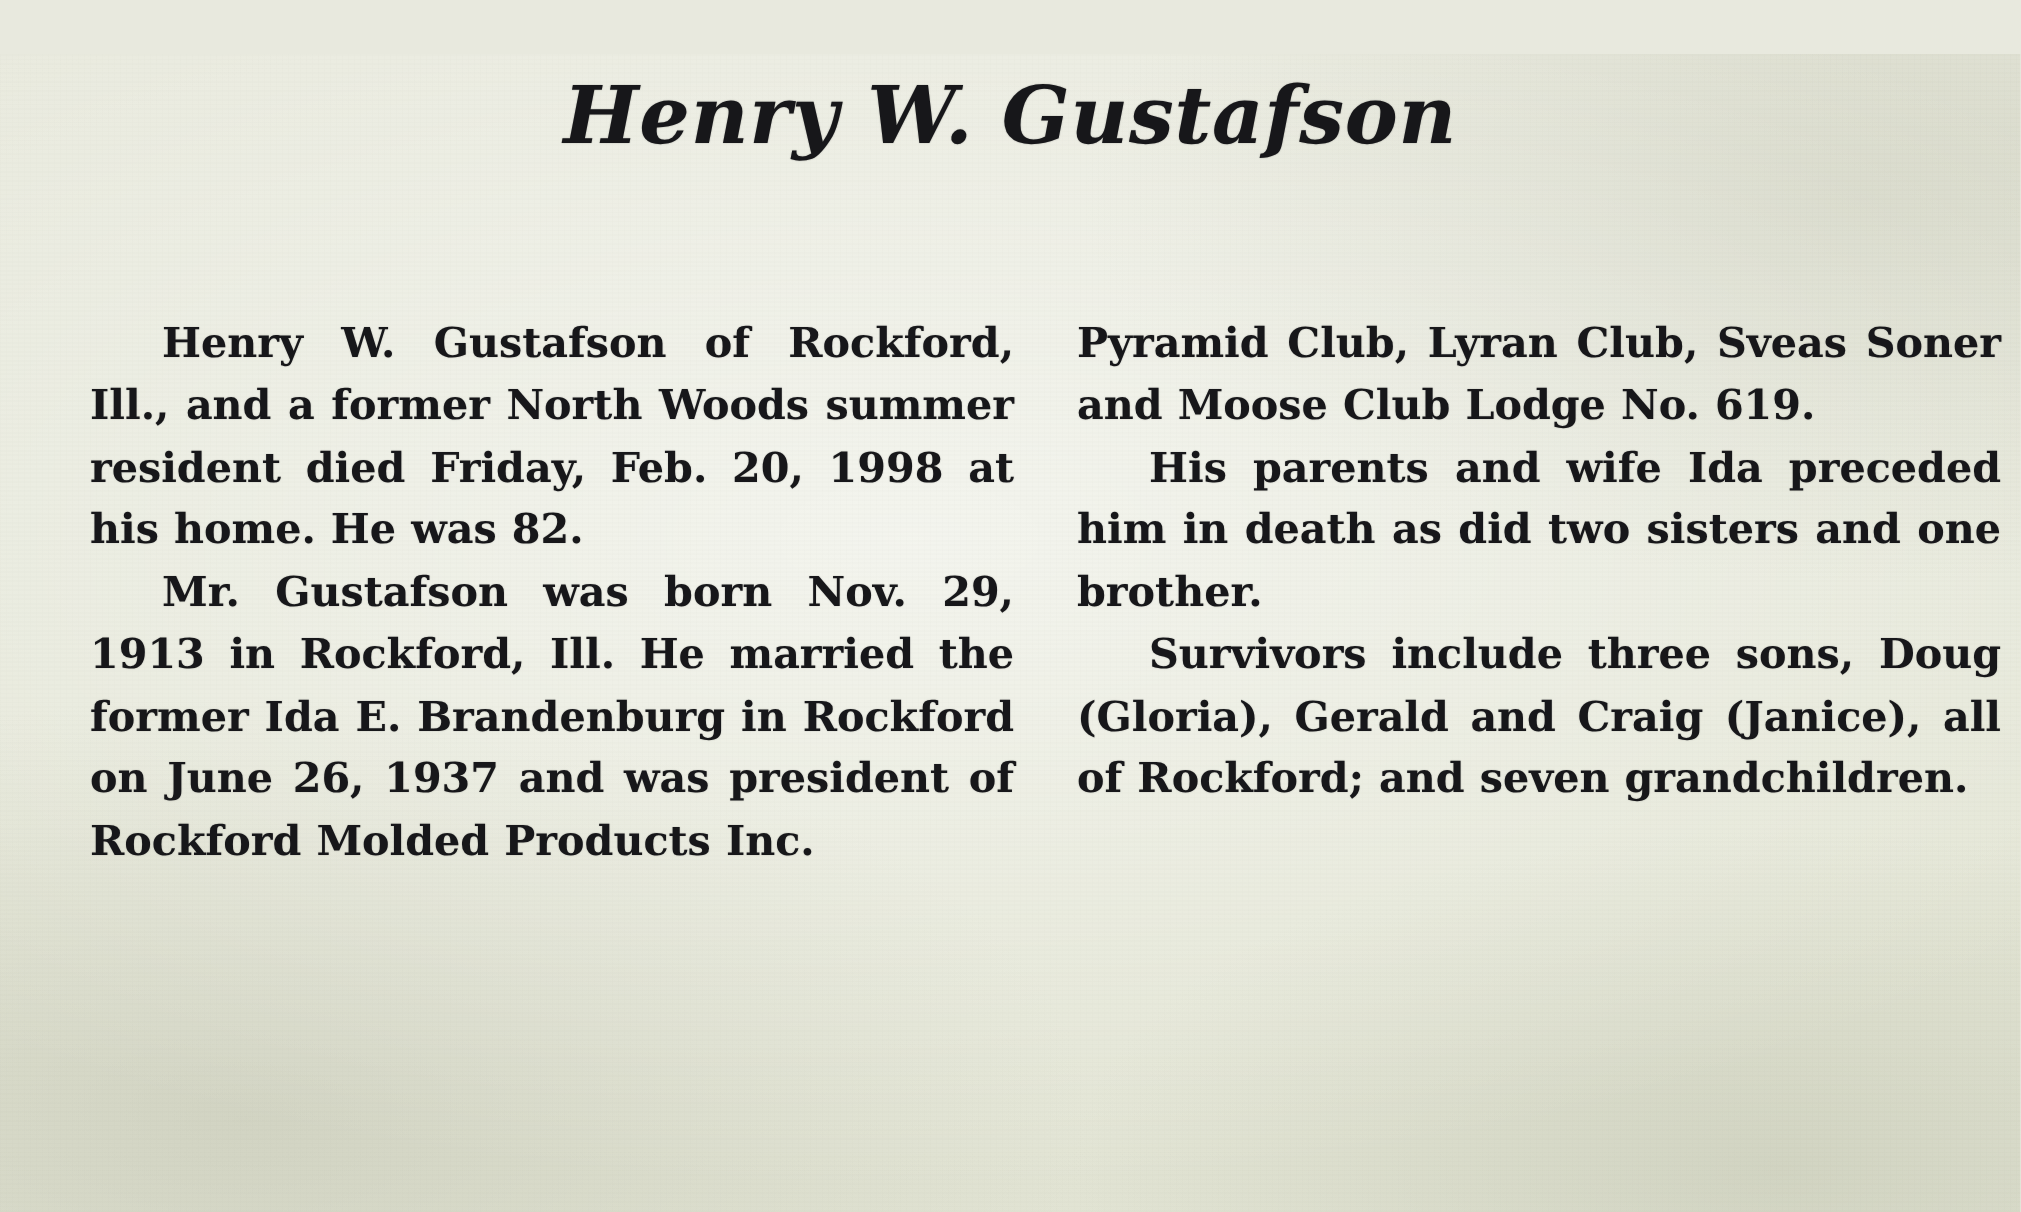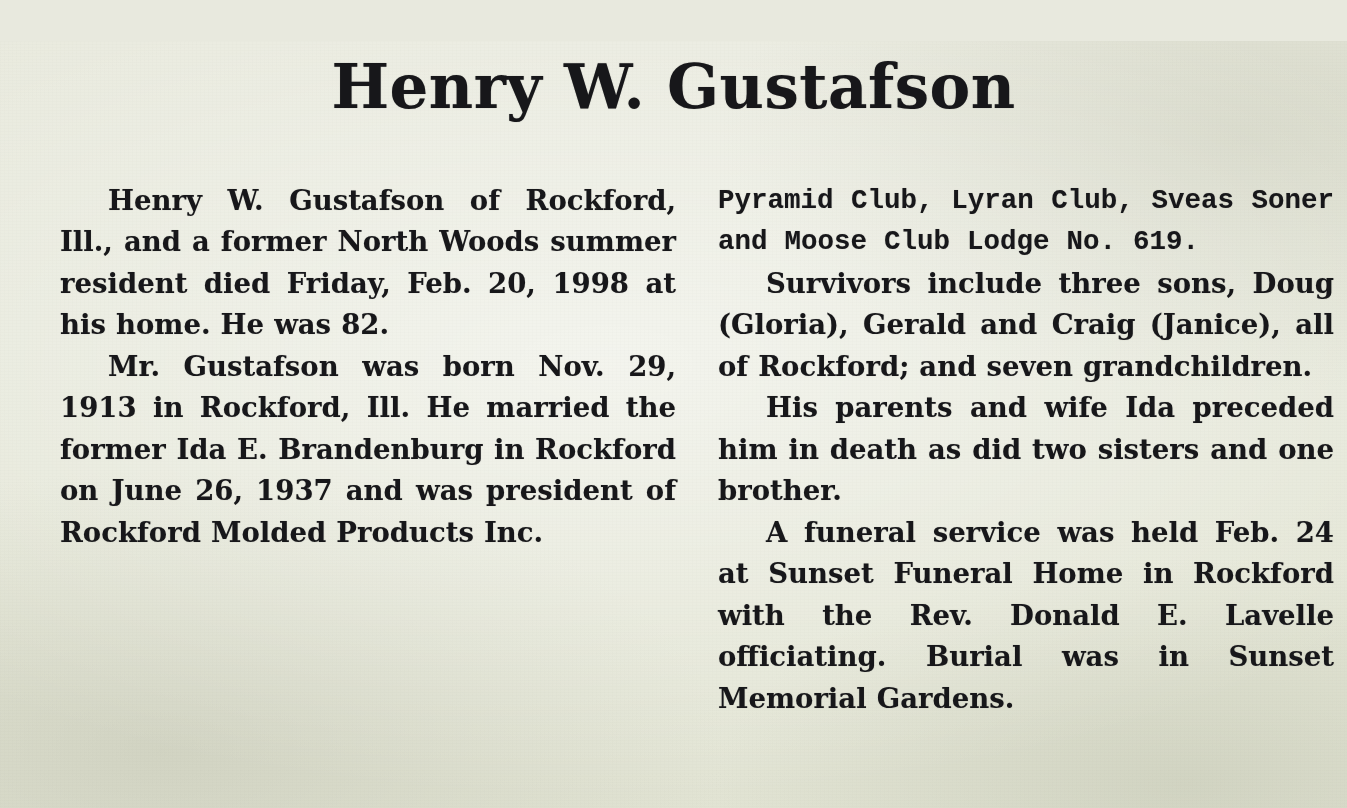--- a/index.html
+++ b/index.html
@@ -33,54 +33,55 @@
     opacity: .35;
     background-image:
       repeating-linear-gradient(0deg, rgba(120,122,105,0.05) 0px, rgba(120,122,105,0.05) 1px, rgba(255,255,255,0) 1px, rgba(255,255,255,0) 3px),
       repeating-linear-gradient(90deg, rgba(120,122,105,0.04) 0px, rgba(120,122,105,0.04) 1px, rgba(255,255,255,0) 1px, rgba(255,255,255,0) 4px);
   }
   .headline {
     position: relative;
     text-align: center;
     font-family: "DejaVu Serif", serif;
     font-weight: bold;
-    font-size: 61px;
+    font-style: italic;
+    font-size: 53px;
     letter-spacing: 0.5px;
     color: #17171a;
     padding-top: 14px;
     line-height: 1.05;
     text-shadow: 0 0 1px rgba(0,0,0,0.35);
   }
   .columns {
     position: relative;
     display: flex;
     gap: 42px;
     padding: 20px 22px 0 60px;
     box-sizing: border-box;
   }
   .col {
     width: 616px;
     flex: 0 0 616px;
+    margin-top: 48px;
   }
   .col p {
     margin: 0;
     font-family: "DejaVu Serif", serif;
     font-weight: bold;
     font-size: 27.5px;
     line-height: 41.5px;
     color: #17171a;
     text-align: justify;
     text-align-last: left;
     text-indent: 48px;
     word-spacing: 0.5px;
     text-shadow: 0 0 1px rgba(20,20,20,0.25);
   }
   .col p.noindent {
     text-indent: 0;
-    font-family: Liberation Mono, monospace;
   }
   
   .ink-fade-a { opacity: .94; }
   .ink-fade-b { opacity: .97; }
 </style>
 </head>
 <body>
 
 <div class="page">
   <div class="grain"></div>
@@ -89,19 +90,18 @@
 
   <div class="columns">
 
     <div class="col">
       <p>Henry W. Gustafson of Rockford, Ill., and a former North Woods summer resident died Friday, Feb. 20, 1998 at his home. He was 82.</p>
       <p>Mr. Gustafson was born Nov. 29, 1913 in Rockford, Ill. He married the former Ida E. Brandenburg in Rockford on June 26, 1937 and was president of Rockford Molded Products Inc.</p>
     </div>
 
     <div class="col">
       <p class="noindent">Pyramid Club, Lyran Club, Sveas Soner and Moose Club Lodge No. 619.</p>
+      <p>His parents and wife Ida preceded him in death as did two sisters and one brother.</p>
       <p>Survivors include three sons, Doug (Gloria), Gerald and Craig (Janice), all of Rockford; and seven grandchildren.</p>
-      <p>His parents and wife Ida preceded him in death as did two sisters and one brother.</p>
-      <p>A funeral service was held Feb. 24 at Sunset Funeral Home in Rockford with the Rev. Donald E. Lavelle officiating. Burial was in Sunset Memorial Gardens.</p>
     </div>
 
   </div>
 </div>
 
 </body></html>

